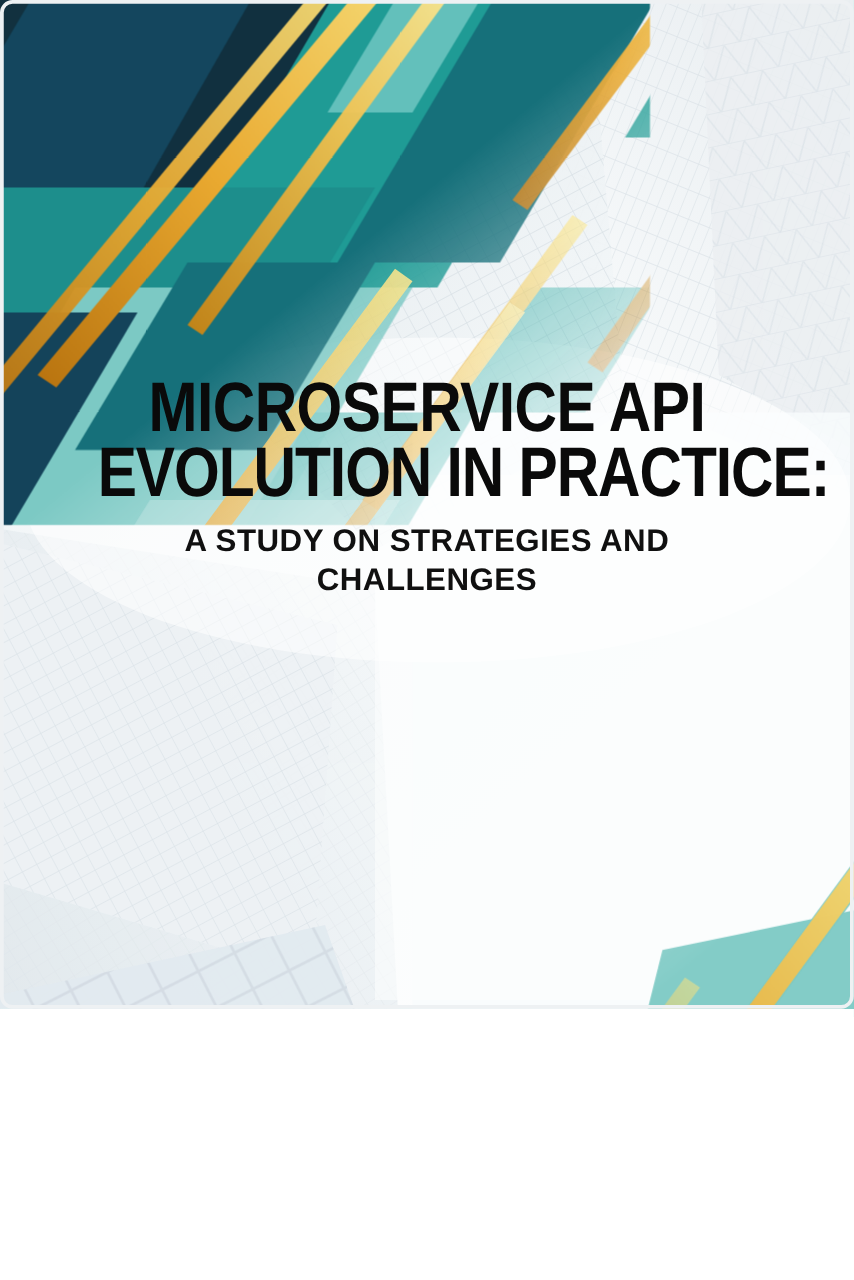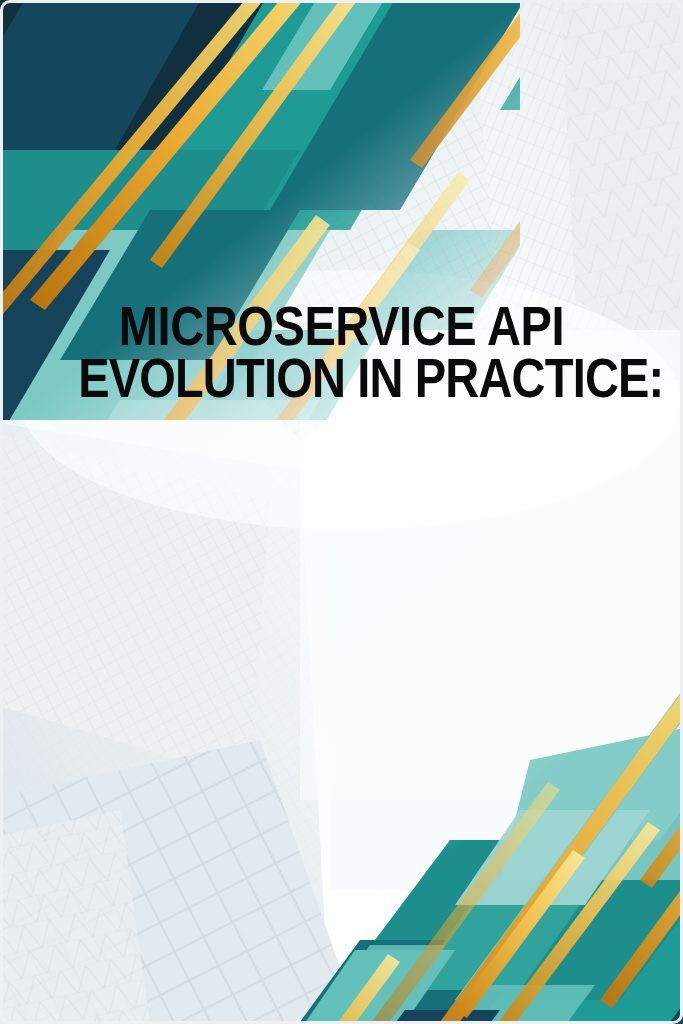--- a/index.html
+++ b/index.html
@@ -7,21 +7,21 @@
     background: #ffffff;
   }
   body {
     width: 683px; height: 1024px;
     overflow: hidden;
     font-family: "Liberation Sans", sans-serif;
   }
 
   #poster {
     position: relative;
-    width: 683px; height: 1024px;
+    width: 683px; height: 807px;
     overflow: hidden;
     background: #5eead4;
   }
 
   
   .paper {
     position: absolute; inset: 0;
     background:
       linear-gradient(160deg, #eef2f4 0%, #f4f7f8 30%, #fbfdfd 60%, #ffffff 100%);
   }
@@ -282,17 +282,18 @@
 
       <polygon points="370,1024 382,1032 560,790 548,782" fill="url(#goldG)" opacity="0.55"></polygon>
     </svg>
   </div>
 
   <div class="textblock">
     <h1 class="title">
       <span class="tl tl1">MICROSERVICE API</span>
       <span class="tl tl2">EVOLUTION IN PRACTICE:</span>
     </h1>
+    <p class="subtitle">A STUDY ON STRATEGIES AND CHALLENGES</p>
   </div>
 
   <div class="frame"></div>
 
 </div>
 
 </body></html>

